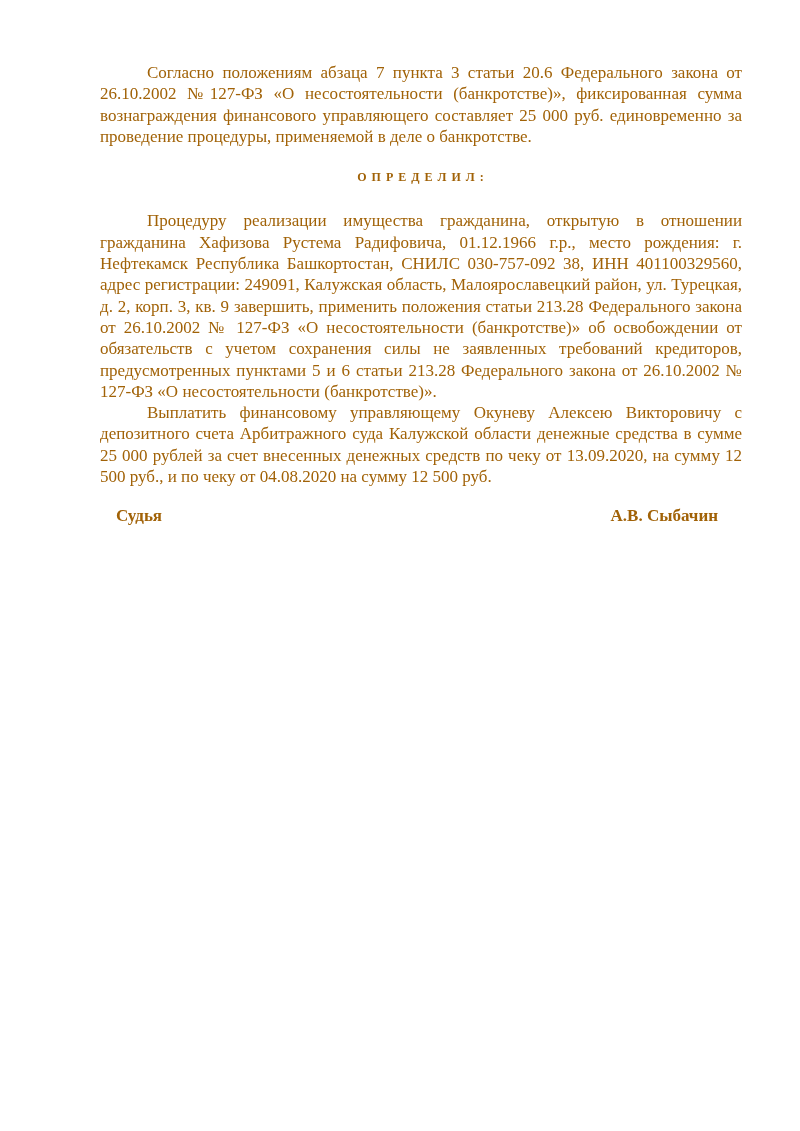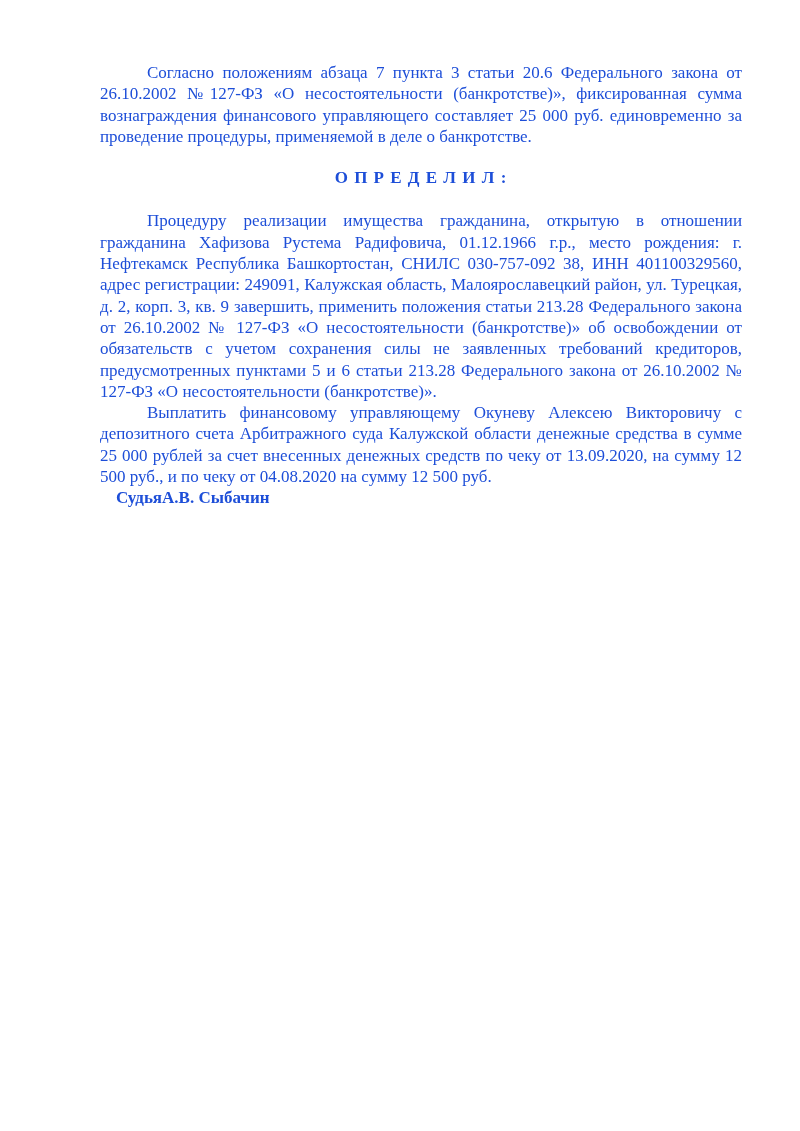--- a/index.html
+++ b/index.html
@@ -13,39 +13,41 @@
     overflow: hidden;
   }
   .page {
     box-sizing: border-box;
     width: 800px;
     height: 1008px;
     padding: 62px 58px 0 100px;
     font-family: "Liberation Serif", "DejaVu Serif", serif;
     font-size: 17px;
     line-height: 21.3px;
-    color: #1d4ed8;
+    color: #a16207;
     background: #ffffff;
   }
   .para {
     margin: 0;
     text-align: justify;
     text-indent: 47px;
   }
   .ruling-heading {
     margin: 20px 0 22px 0;
-    font-size: 17px;
+    font-size: 12px;
     font-weight: bold;
     text-align: center;
     text-indent: 0;
     letter-spacing: 1px;
   }
   .signature-row {
+    margin-top: 18px;
     padding: 0 24px 0 16px;
     display: flex;
+    justify-content: space-between;
     font-weight: bold;
   }
 </style>
 </head>
 <body>
 
 <div class="page">
 
   <p class="para">Согласно положениям абзаца 7 пункта 3 статьи 20.6 Федерального закона от 26.10.2002 №127-ФЗ «О несостоятельности (банкротстве)», фиксированная сумма вознаграждения финансового управляющего составляет 25 000 руб. единовременно за проведение процедуры, применяемой в деле о банкротстве.</p>
 

